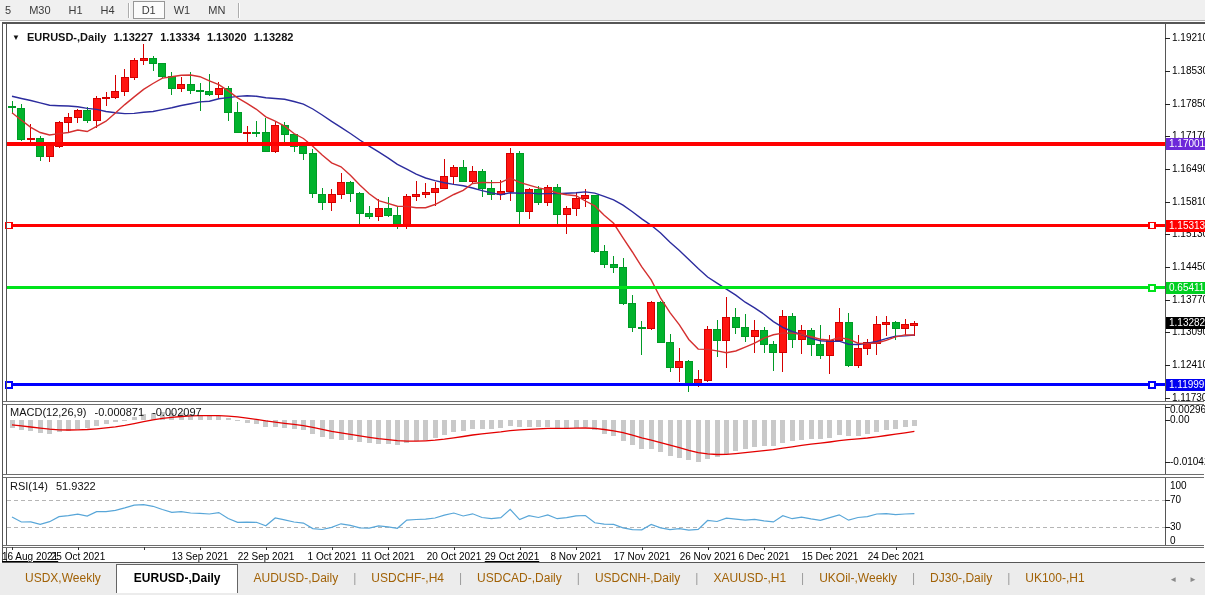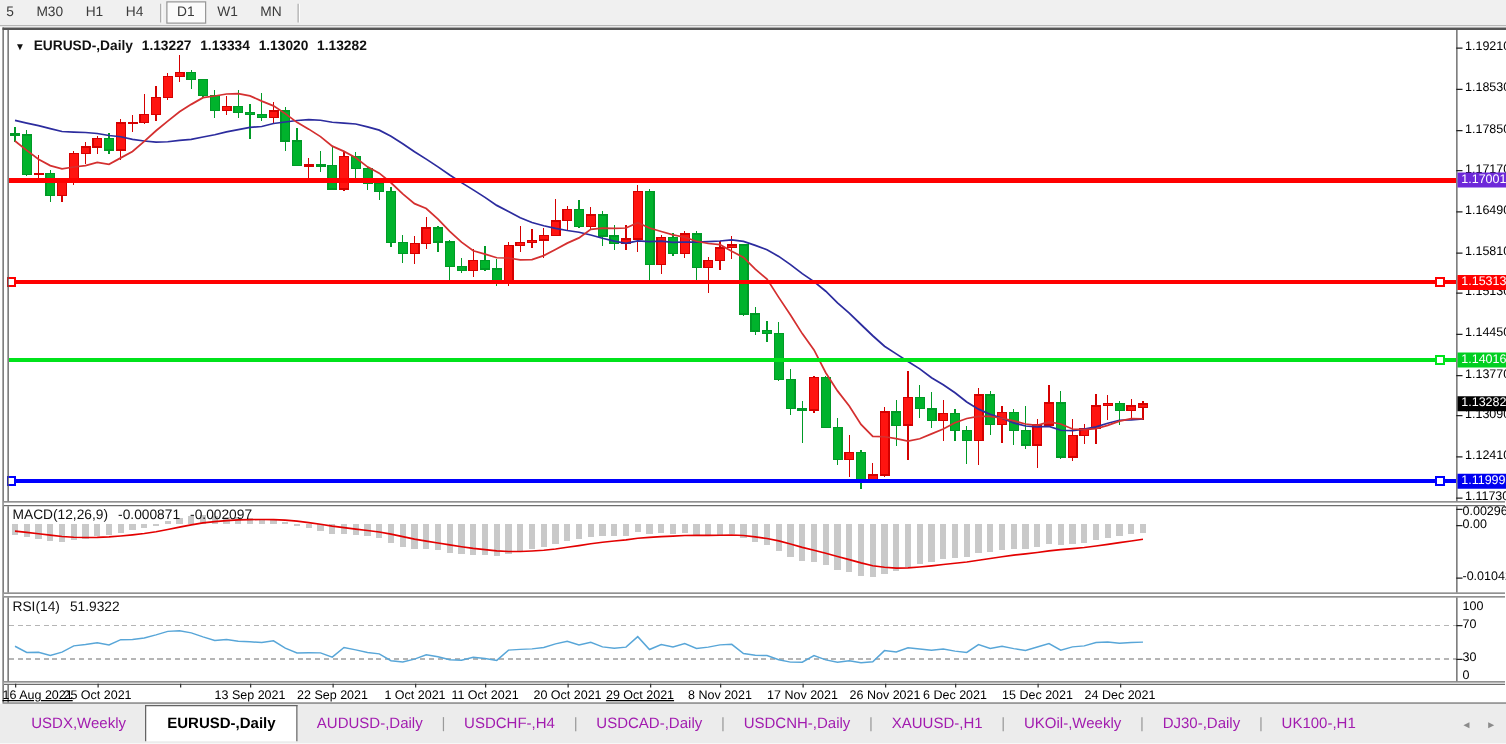--- a/index.html
+++ b/index.html
@@ -26,21 +26,21 @@
   .indlabel span{margin-right:5px;}
   .axlab{position:absolute;left:1172px;font-size:10px;color:#000;white-space:nowrap;}
   .axtick{position:absolute;left:1165px;width:5px;height:1px;background:#222;}
   .badge{position:absolute;left:1166px;width:39px;height:12px;color:#fff;font-size:10px;
          line-height:12px;padding-left:3px;box-sizing:border-box;white-space:nowrap;}
   .datelab{position:absolute;top:551px;font-size:10px;color:#000;white-space:nowrap;}
   .datetick{position:absolute;top:547px;width:1px;height:3px;background:#333;}
   
   .tabbar{position:absolute;left:0;top:563px;width:1205px;height:32px;background:#ececec;
           display:flex;align-items:flex-start;padding:4px 0 0 10px;box-sizing:border-box;}
-  .tab{font-size:12px;color:#a21caf;padding:4px 15px 0;height:18px;white-space:nowrap;cursor:default;}
+  .tab{font-size:12px;color:#a16207;padding:4px 15px 0;height:18px;white-space:nowrap;cursor:default;}
   .tab.active{background:#fff;border:1px solid #646464;border-bottom:none;color:#000;font-weight:bold;
               margin-top:-3px;padding:6px 17px 0;height:22px;}
   .tabsep{color:#9a9a9a;font-size:12px;padding-top:4px;}
   .tabarrows{position:absolute;right:8px;top:575px;display:flex;gap:12px;color:#8b8b8b;font-size:8px;}
   .tabarrows span{cursor:default;}
 </style>
 </head>
 <body>
 
 <div id="app">
@@ -443,21 +443,21 @@
       <div class="axtick" style="top: 462px;"></div>
       <div class="axlab" style="left: 1170px; top: 456px;">-0.010425</div>
       <div class="axlab" style="left: 1170px; top: 480px;">100</div>
       <div class="axtick" style="top: 500px;"></div>
       <div class="axlab" style="left: 1170px; top: 494px;">70</div>
       <div class="axtick" style="top: 527px;"></div>
       <div class="axlab" style="left: 1170px; top: 521px;">30</div>
       <div class="axlab" style="left: 1170px; top: 535px;">0</div>
       <div class="badge" style="top: 138px; background: #6d28d9;">1.17001</div>
       <div class="badge" style="top: 220px; background: rgb(255, 0, 0);">1.15313</div>
-      <div class="badge" style="top: 282px; background: rgb(0, 207, 33);">1.14016</div>
+      <div class="badge" style="top: 282px; background: rgb(0, 207, 33);">0.65411</div>
       <div class="badge" style="top: 379px; background: rgb(0, 0, 240);">1.11999</div>
       <div class="badge" style="top: 317px; background: rgb(0, 0, 0);">1.13282</div>
       <div class="datetick" style="left: 12px;"></div>
       <div class="datelab" style="left: 2px; text-decoration: underline;">16 Aug 2021</div>
       <div class="datetick" style="left: 78px;"></div>
       <div class="datelab" style="left: 78px; transform: translateX(-50%);">25 Oct 2021</div>
       <div class="datetick" style="left: 144px;"></div>
       <div class="datelab" style="left: 144px; transform: translateX(-50%); margin-top: 20px;">3 Sep 2021</div>
       <div class="datetick" style="left: 200px;"></div>
       <div class="datelab" style="left: 200px; transform: translateX(-50%);">13 Sep 2021</div>

